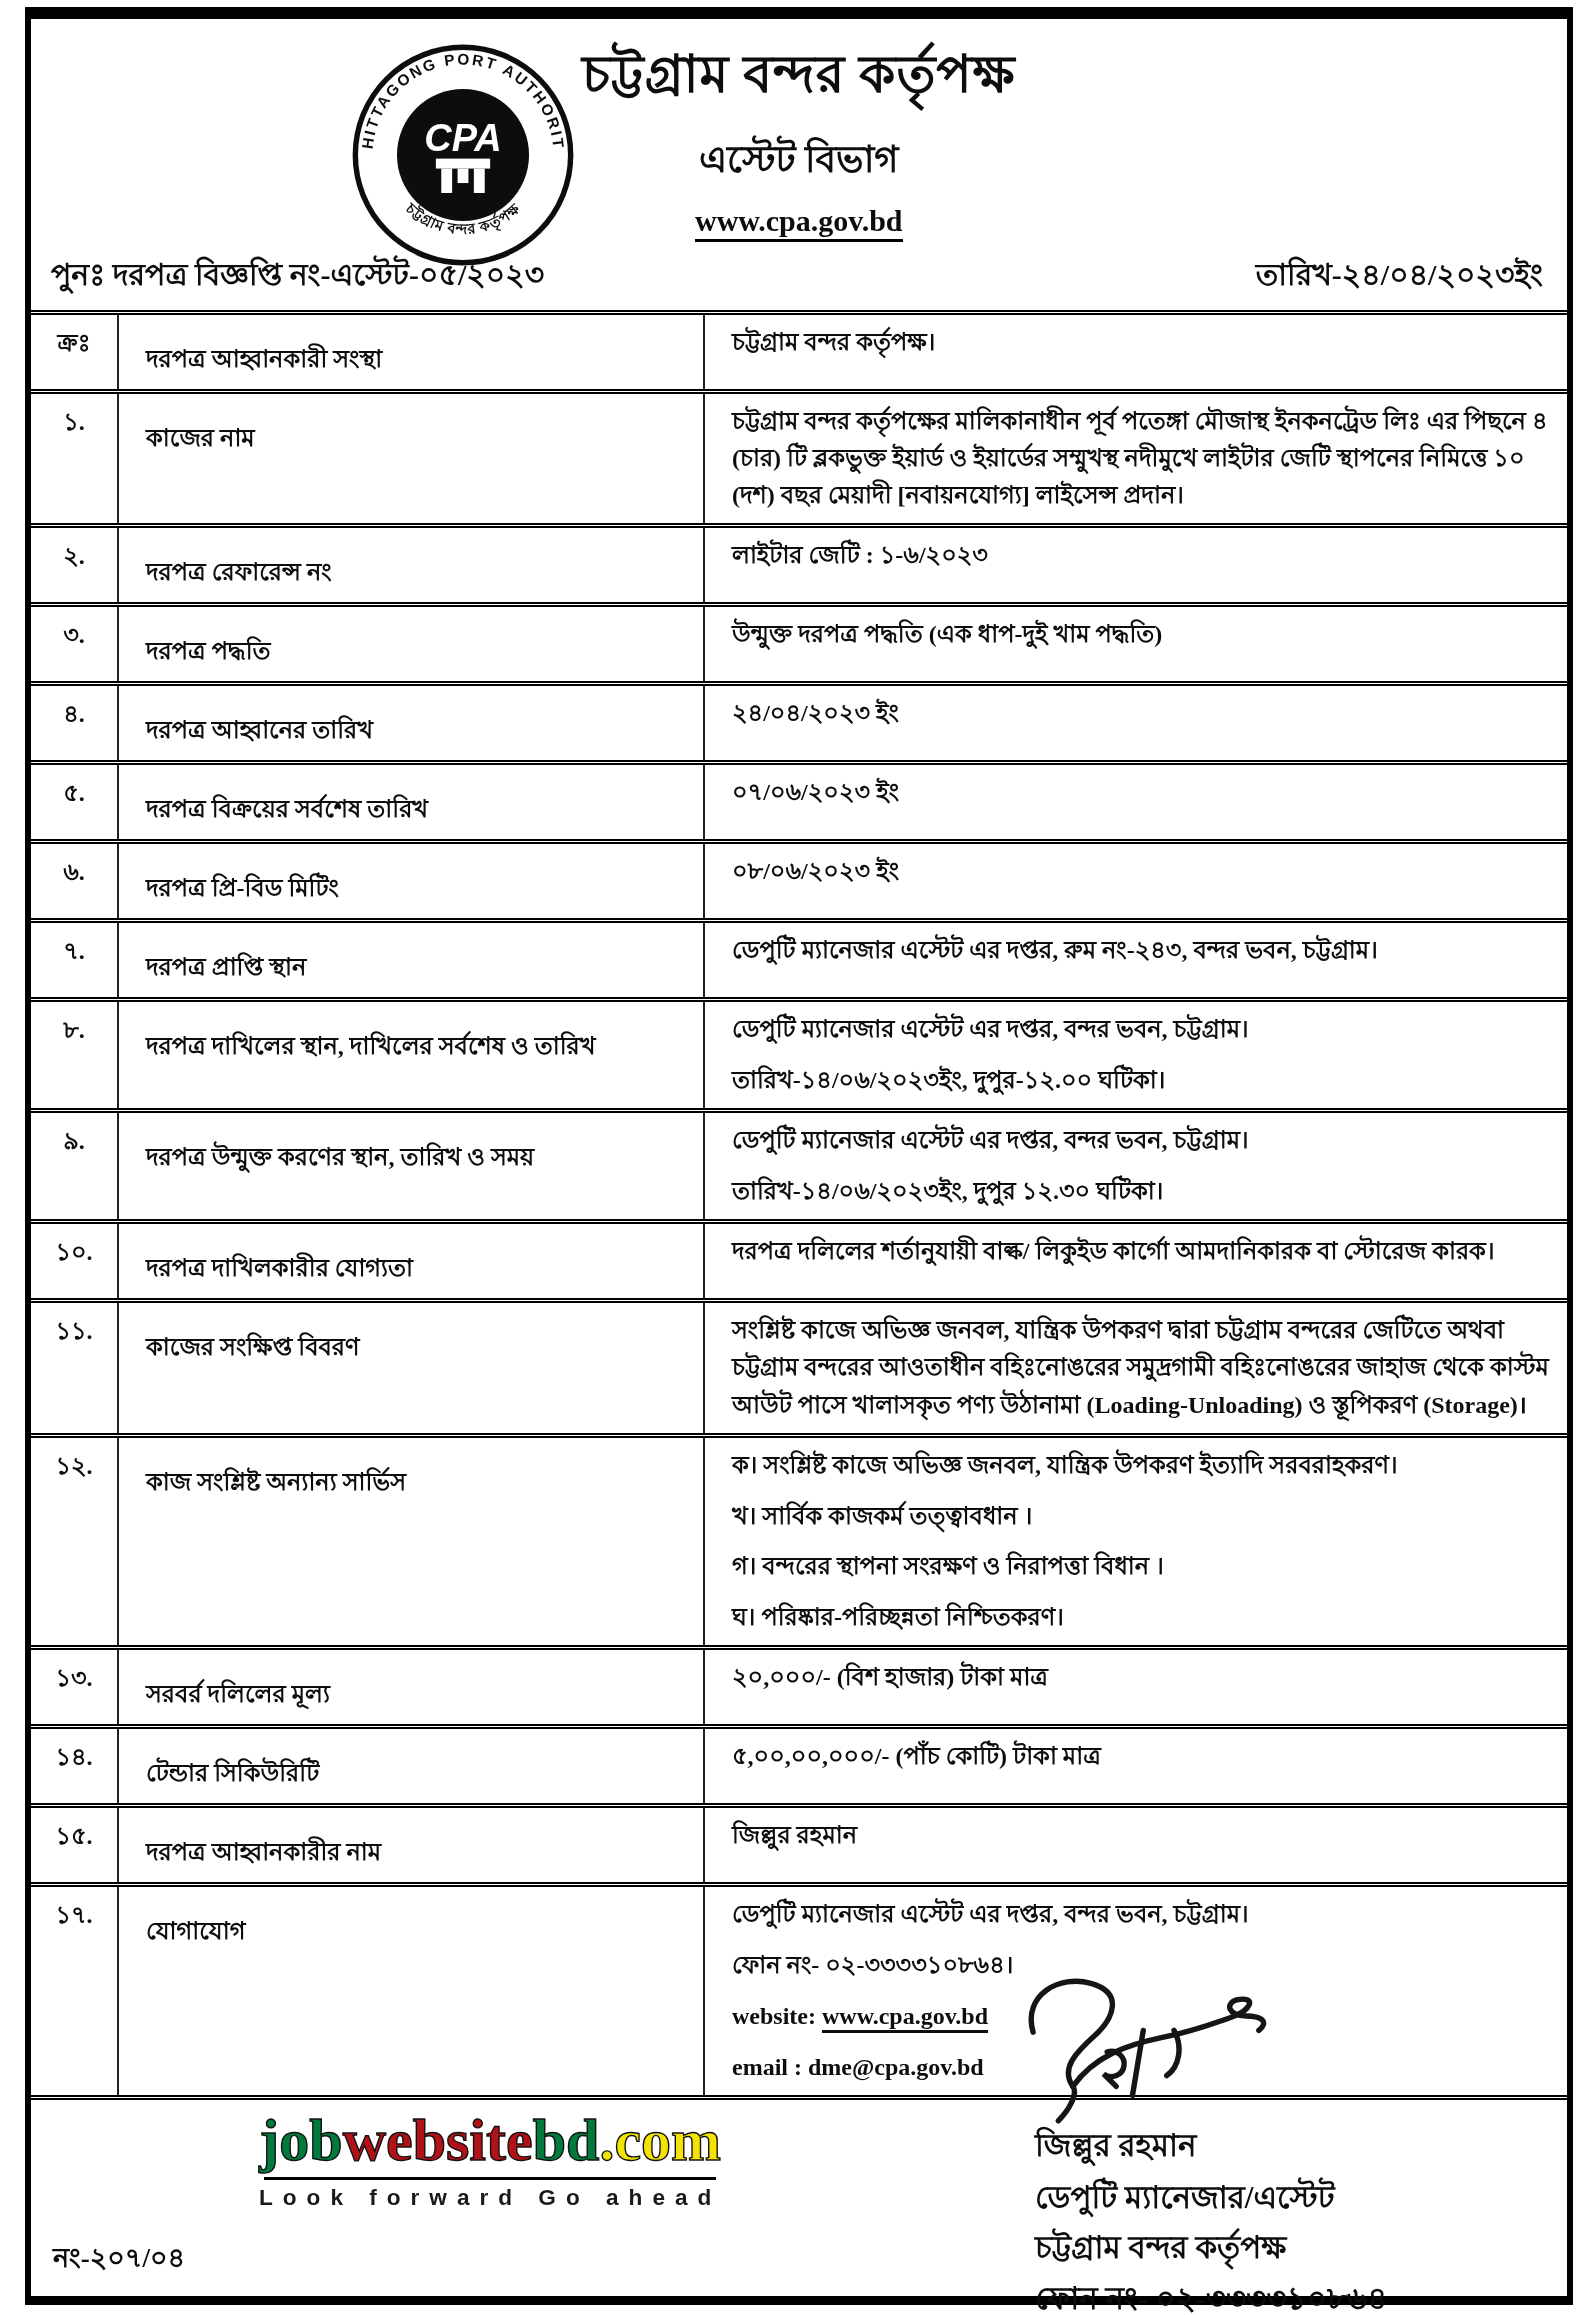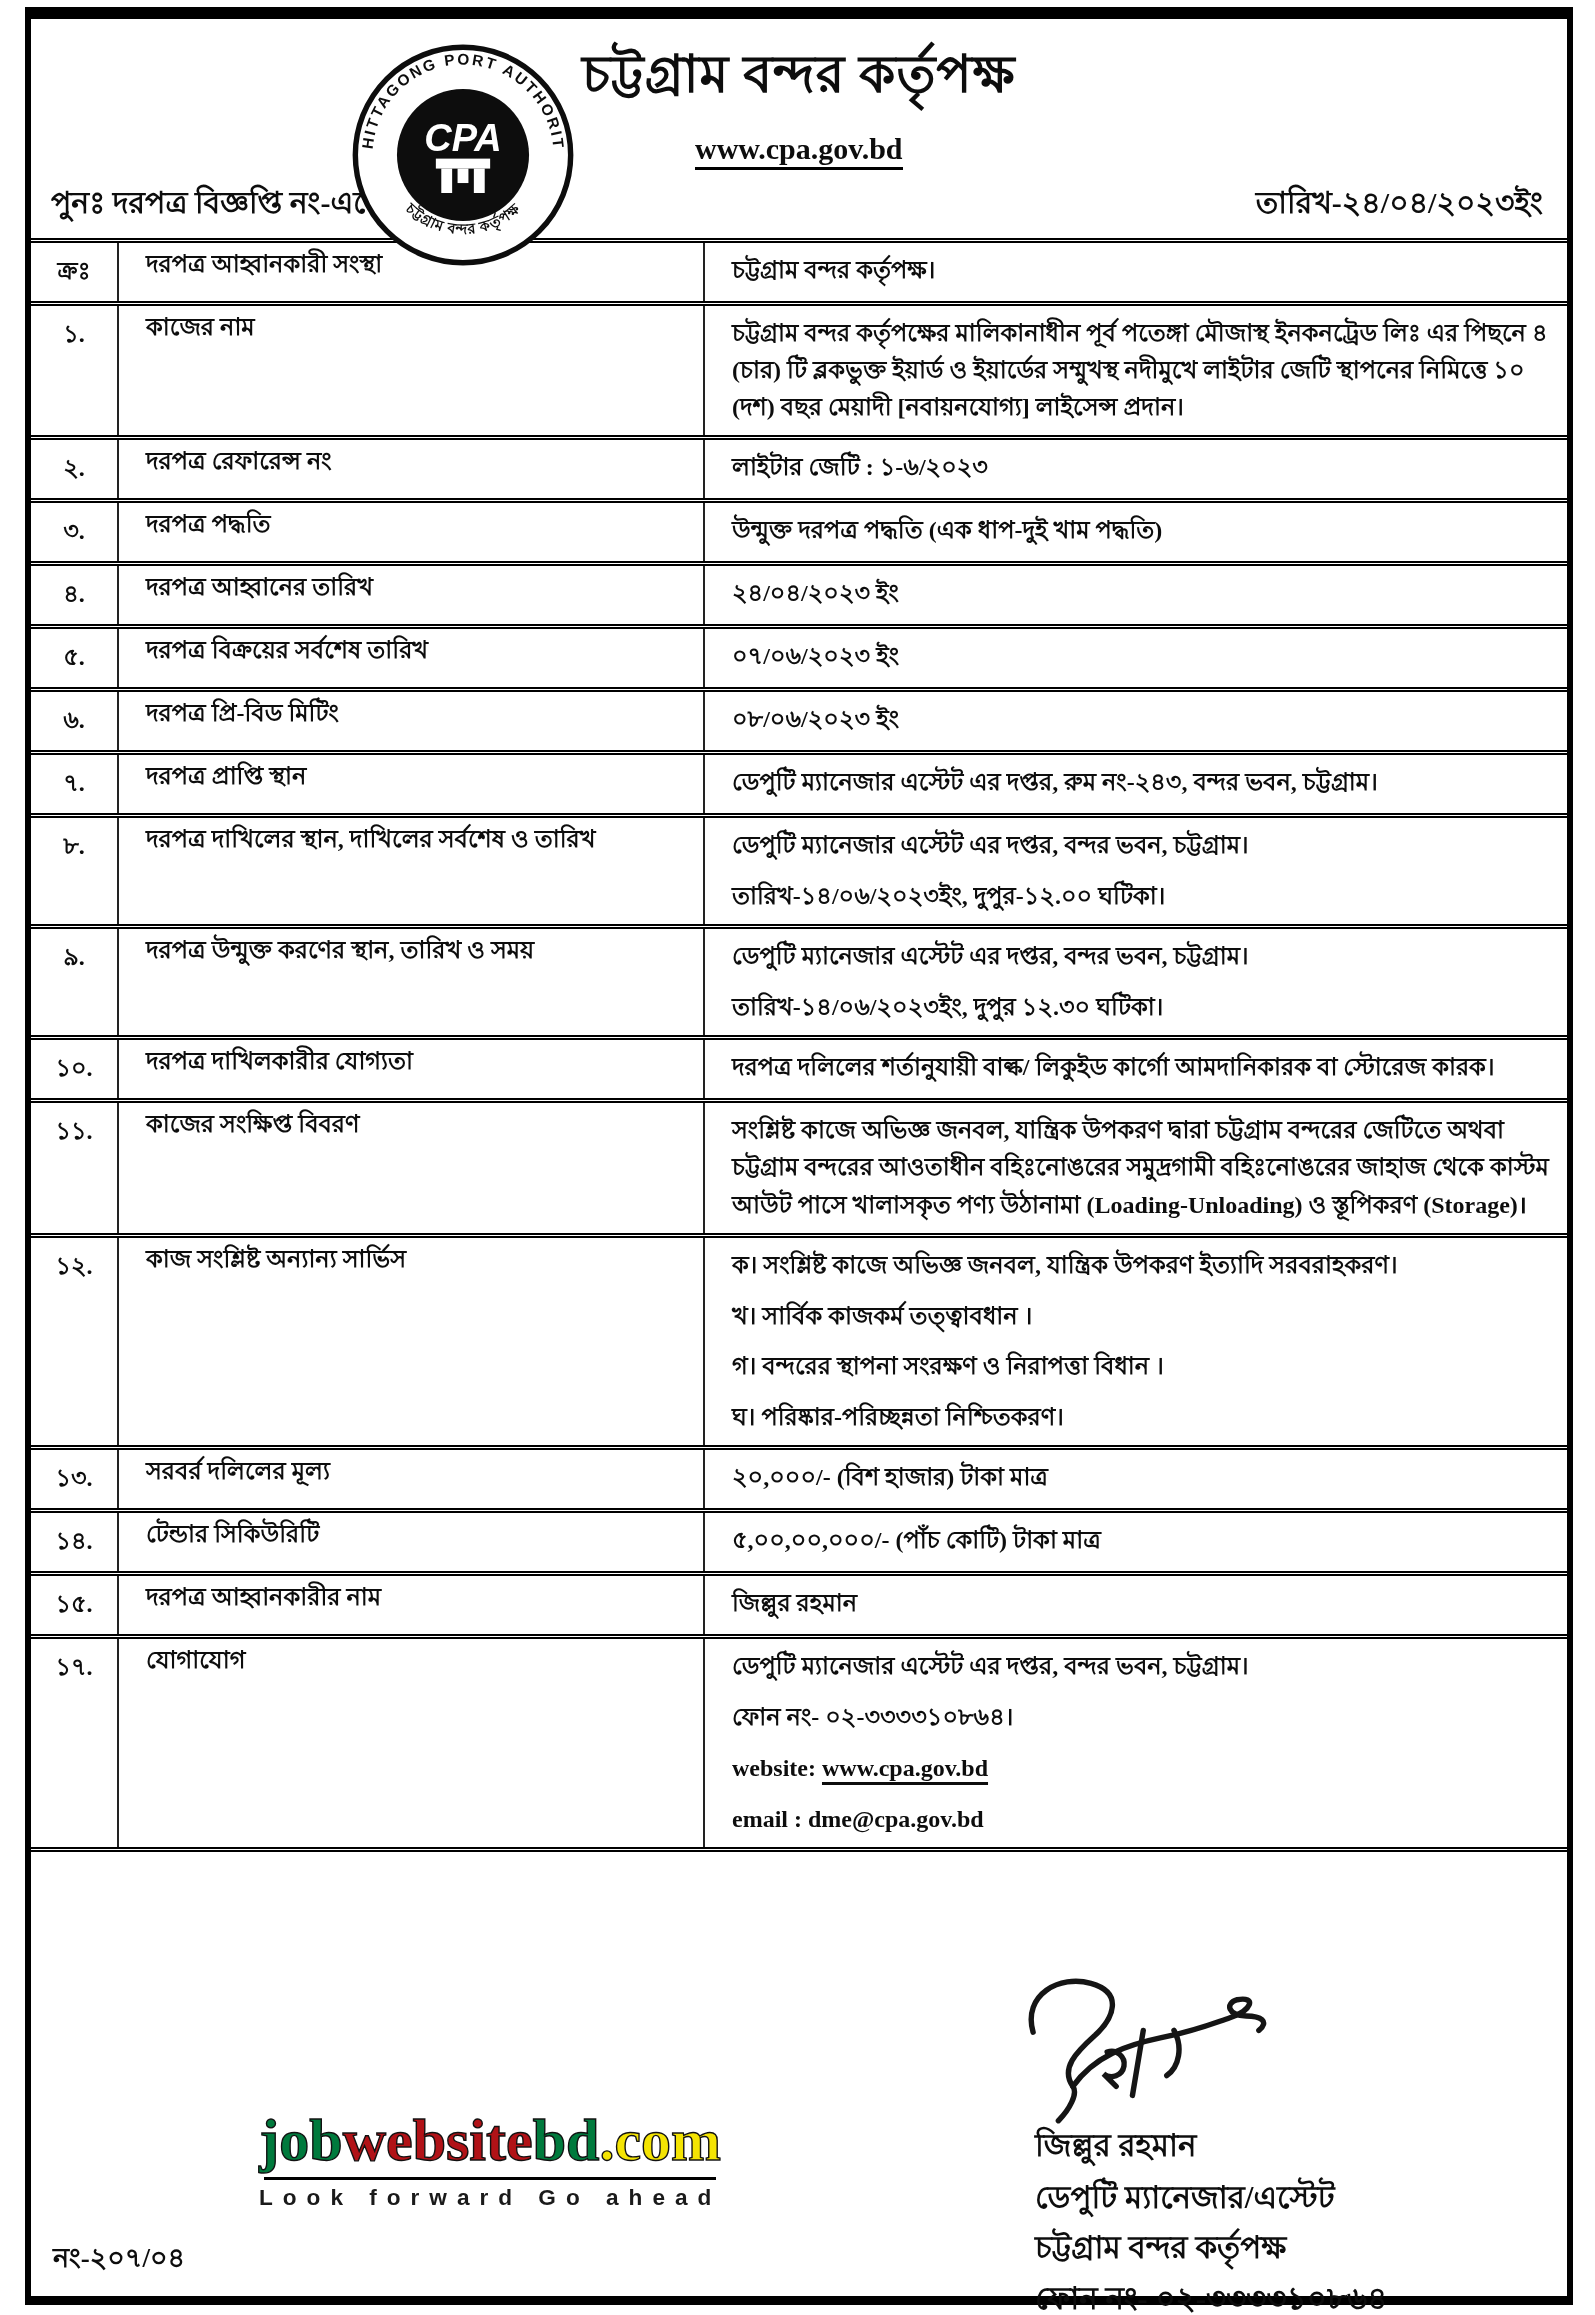--- a/index.html
+++ b/index.html
@@ -25,21 +25,21 @@
               font-size:30px; font-weight:bold; padding:9px 23.5px 7.2px 20px; }
   
   table.tender {
     width:100%; border-collapse:collapse;
     font-size:24px; font-weight:bold;
     border-top:5.4px double #000; border-bottom:5.4px double #000;
   }
   table.tender tr { border-top:5.4px double #000; }
   td.sl    { width:87px;  text-align:center; vertical-align:top; padding:9px 3.6px; }
   td.label { width:586px; vertical-align:top; border-left:2.7px solid #222;
-             padding:2px 11px 9px 27px; }
+             padding:25px 11px 9px 27px; }
   td.value { vertical-align:top; border-left:2.7px solid #222;
              padding:9px 16.3px 9px 27px; }
   .line { line-height:1.55; }
   .line + .line { margin-top:13.6px; }
   .line u { text-decoration:underline; text-underline-offset:6.3px;
             text-decoration-thickness:2.7px; }
   
   .footer { position:absolute; left:0; right:0; bottom:1.8px; height:271px; }
   .scribble { position:absolute; left:975px; top:-56px; width:289px; height:172px; }
   .sig { position:absolute; left:1004px; top:98px; font-size:31px; font-weight:bold;
@@ -78,20 +78,21 @@
       <text x="126" y="122" text-anchor="middle" font-size="42" font-weight="bold" fill="#ffffff" font-style="italic" font-family="Liberation Sans, DejaVu Sans, sans-serif">CPA</text>
       <g fill="#ffffff">
         <rect x="96" y="130" width="60" height="11"></rect>
         <rect x="102" y="141" width="12" height="27"></rect>
         <rect x="138" y="141" width="12" height="27"></rect>
         <rect x="120" y="141" width="12" height="16"></rect>
       </g>
     </svg>
 
     <div class="title">চট্টগ্রাম বন্দর কর্তৃপক্ষ</div>
+    <div class="subtitle">এস্টেট বিভাগ</div>
     <div><span class="website">www.cpa.gov.bd</span></div>
     <div class="refline">
       <span>পুনঃ দরপত্র বিজ্ঞপ্তি নং-এস্টেট-০৫/২০২৩</span>
       <span>তারিখ-২৪/০৪/২০২৩ইং</span>
     </div>
   </div>
 
   <table class="tender">
     <tbody>
         <tr>

